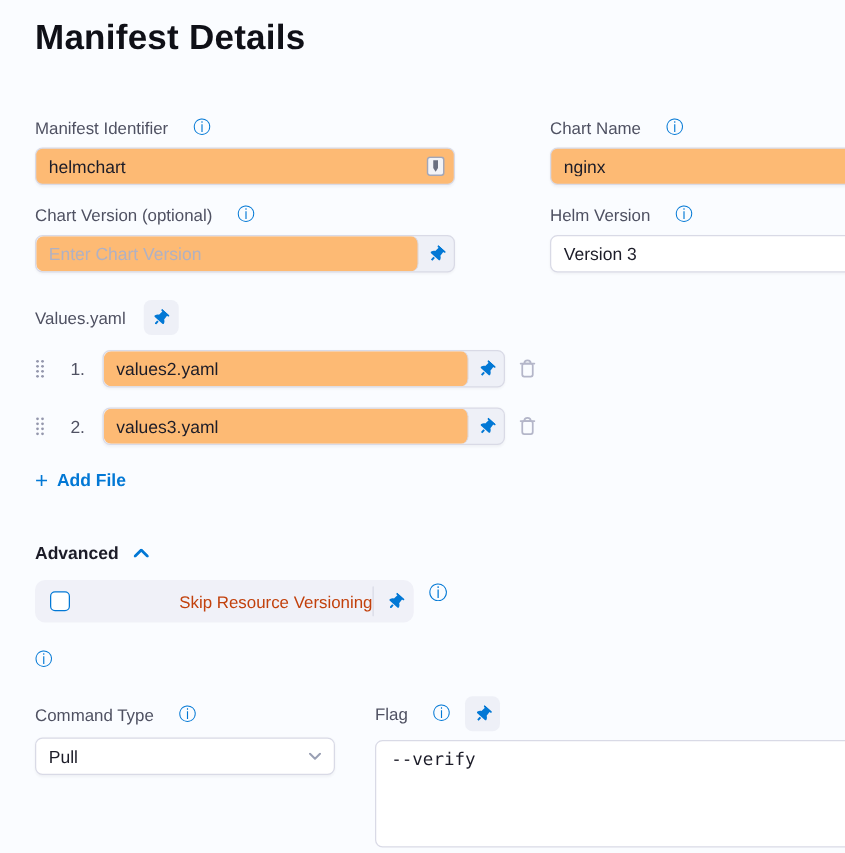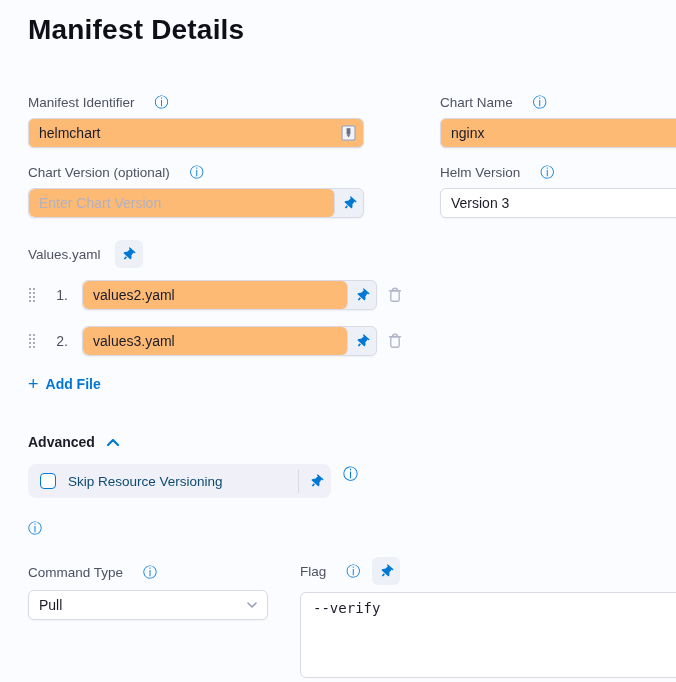--- a/index.html
+++ b/index.html
@@ -45,34 +45,34 @@
     cursor:pointer; box-shadow:0 1px 2px rgba(40,41,61,.05);
   }
   .select-box .select-value { flex:1; }
 
   .values-header { display:flex; align-items:center; gap:14px; margin-top:22px; height:28px; }
   .pin-button { width:28px; height:28px; border-radius:6px; background:#eef0f7; display:flex; align-items:center; justify-content:center; cursor:pointer; border:none; padding:0; }
 
   .value-row { display:flex; align-items:center; margin-top:12px; height:30px; }
   .drag-handle { width:10px; margin-right:10px; cursor:grab; display:flex; }
   .row-index { width:20px; text-align:right; margin-right:14px; font-size:14px; color:#4f5162; }
-  .value-row .mt-group { width:295px; }
+  .value-row .mt-group { width:322px; }
   .trash-button { margin-left:10px; background:none; border:none; padding:0; width:18px; height:20px; cursor:pointer; display:flex; align-items:center; }
 
   .add-file { display:flex; align-items:center; gap:7px; margin-top:20px; color:#0278d5; font-weight:700; font-size:14px; cursor:pointer; width:max-content; }
   .add-file .plus { font-size:18px; font-weight:400; line-height:14px; }
 
   .advanced-header { display:flex; align-items:center; gap:12px; margin-top:42px; font-size:14px; font-weight:700; color:#1c1c28; cursor:pointer; width:max-content; }
 
   .skip-box {
     margin-top:14px; width:303px; height:34px; background:#f0f1f8; border-radius:8px;
     display:flex; align-items:center; padding:0 0 0 12px;
   }
   .checkbox { width:16px; height:16px; border:1.6px solid #0278d5; border-radius:4px; background:#fff; flex:none; cursor:pointer; }
-  .skip-label { margin-left:12px; font-size:13.5px; color:#0c4a6e; flex:1; }
+  .skip-label { margin-left:12px; font-size:13.5px; color:#c2410c; flex:1;text-align:right; }
   .skip-divider { width:1px; height:24px; background:#d9dae6; border-radius:1px; margin-right:2px; }
   .skip-box .pin-cell { width:30px; height:100%; }
   .skip-info { margin-left:12px; font-size:15px; }
 
   .flags-label { margin-top:22px; margin-bottom:0; }
 
   .bottom-row { display:flex; margin-top:28px; align-items:flex-start; }
   .cmd-col { width:240px; flex:none; }
   .cmd-col .field-label { margin-bottom:10px; }
   .flag-col { margin-left:32px; width:420px; flex:none; margin-top:-7px; }

